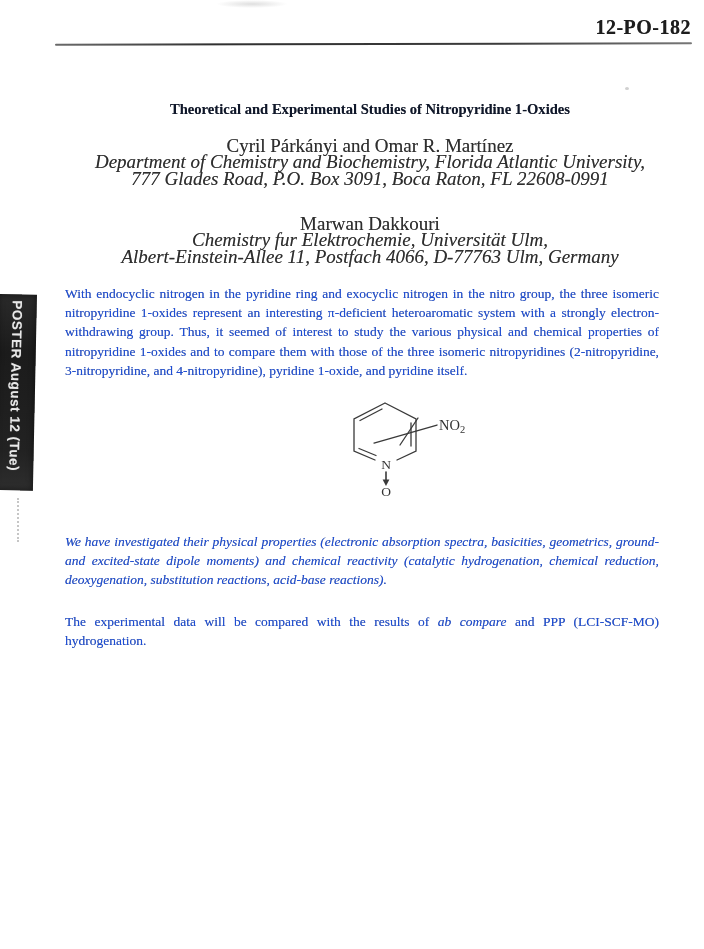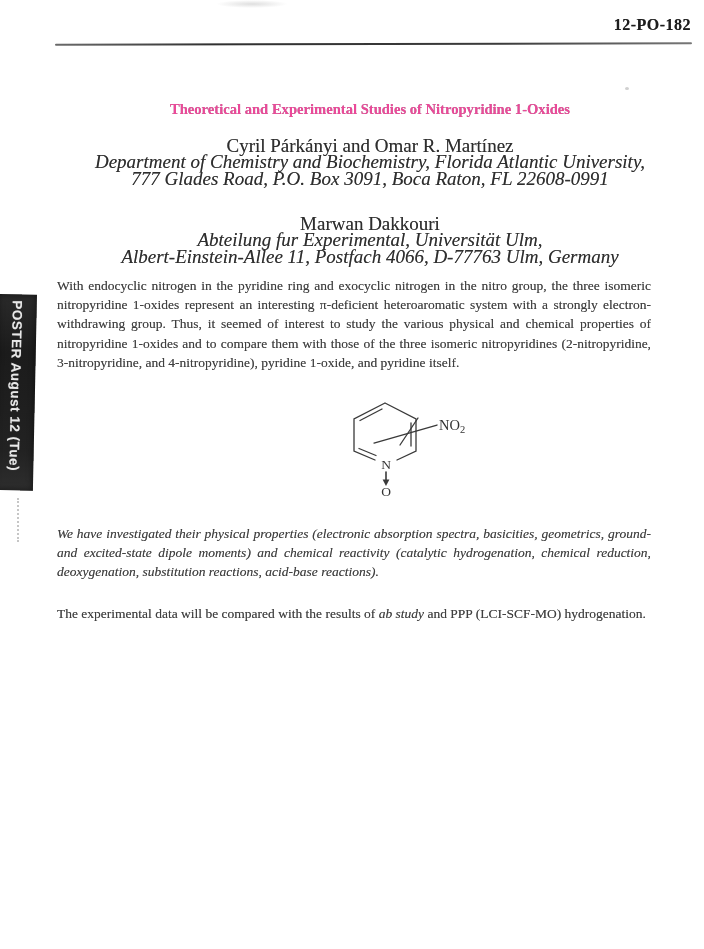--- a/index.html
+++ b/index.html
@@ -6,43 +6,43 @@
   .page {
     position:relative; width:704px; height:949px; margin:0 auto;
     background:#ffffff; overflow:hidden;
     font-family:"Liberation Serif", serif; color:#2e2e2e;
   }
   .ink { text-shadow:0 0 0.6px rgba(60,60,60,0.55); }
 
   
   .code {
     position:absolute; top:16px; right:13px;
-    font-size:16px; font-weight:bold; letter-spacing:0.5px; color:#1d1d1d;
+    font-size:20px; font-weight:bold; letter-spacing:0.5px; color:#1d1d1d;
     text-shadow:0 0 0.5px rgba(20,20,20,0.6);
   }
   .rule {
     position:absolute; top:43px; left:55px; width:637px; height:2px;
     background:linear-gradient(90deg,#6a6a6a,#303030 25%,#3c3c3c 70%,#777);
     transform:rotate(-0.15deg); border-radius:2px;
   }
 
   
   .title {
     position:absolute; top:101px; left:57px; width:626px;
-    text-align:center; font-size:14.6px; font-weight:bold; color:#ec4899;
+    text-align:center; font-size:14.6px; font-weight:bold; color:#0f172a;
   }
   .authors { position:absolute; left:57px; width:626px; text-align:center; line-height:16.4px; font-size:19px; }
   .a1 { top:138px; }
   .a2 { top:196px;margin-top:20px; }
   .aff { font-style:italic; }
 
   
   .body {
-    position:absolute; left:57px; width:594px; margin:0;
-    font-size:13.5px; line-height:19.2px; text-align:justify; color:#404040;
+    position:absolute; left:57px; width:594px; margin:8px;
+    font-size:13.5px; line-height:19.2px; text-align:justify; color:#1d4ed8;
   }
   .p1 { top:276px; }
   .p2 { top:524px;font-style:italic; }
   .p3 { top:604px; }
 
   
   .structure { position:absolute; left:326px; top:391px; }
   .structure path, .structure line { stroke:#3a3a3a; stroke-width:1.3; fill:none; stroke-linecap:round; }
   .structure .bold { stroke-width:1.6; }
   .structure text { fill:#333; font-family:"Liberation Serif", serif; }
@@ -90,21 +90,21 @@
   <div class="title ink">Theoretical and Experimental Studies of Nitropyridine 1-Oxides</div>
 
   <div class="authors a1 ink">
     <div>Cyril Párkányi and Omar R. Martínez</div>
     <div class="aff">Department of Chemistry and Biochemistry, Florida Atlantic University,</div>
     <div class="aff">777 Glades Road, P.O. Box 3091, Boca Raton, FL  22608-0991</div>
   </div>
 
   <div class="authors a2 ink">
     <div>Marwan Dakkouri</div>
-    <div class="aff">Abteilung fur Experimental, Universität Ulm,</div>
+    <div class="aff">Chemistry fur Elektrochemie, Universität Ulm,</div>
     <div class="aff">Albert-Einstein-Allee 11, Postfach 4066, D-77763 Ulm, Germany</div>
   </div>
 
   <p class="body p1 ink">With endocyclic nitrogen in the pyridine ring and exocyclic nitrogen in the nitro group, the three isomeric nitropyridine 1-oxides represent an interesting π-deficient heteroaromatic system with a strongly electron-withdrawing group.  Thus, it seemed of interest to study the various physical and chemical properties of nitropyridine 1-oxides and to compare them with those of the three isomeric nitropyridines (2-nitropyridine, 3-nitropyridine, and 4-nitropyridine), pyridine 1-oxide, and pyridine itself.</p>
 
   <svg class="structure" width="158" height="108" viewBox="0 0 158 108">
 
     <path d="M59,12 L28,28 L28,60 L49,69 M71,69 L90,60 L90,28 L59,12"></path>
 
     <path d="M56,18 L34,29.5"></path>
@@ -119,20 +119,20 @@
     <path class="bold" d="M60,81 L60,89"></path>
     <polygon points="56.6,88.5 63.4,88.5 60,95" fill="#3a3a3a"></polygon>
 
     <text x="60" y="105" font-size="13.5" text-anchor="middle">O</text>
 
     <text x="113" y="39" font-size="14.5"><tspan>NO</tspan><tspan font-size="10.5" dy="3">2</tspan></text>
   </svg>
 
   <p class="body p2 ink">We have investigated their physical properties (electronic absorption spectra, basicities, geometrics, ground- and excited-state dipole moments) and chemical reactivity (catalytic hydrogenation, chemical reduction, deoxygenation, substitution reactions, acid-base reactions).</p>
 
-  <p class="body p3 ink"><span>The experimental data will be compared with the results of </span><i>ab study</i><span> and PPP (LCI-SCF-MO) hydrogenation.</span></p>
+  <p class="body p3 ink"><span>The experimental data will be compared with the results of </span><i>ab compare</i><span> and PPP (LCI-SCF-MO) hydrogenation.</span></p>
 
   <div class="tab">
     <span class="tabtext">POSTER August 12 (Tue)</span>
   </div>
   <div class="dotline"></div>
 
 </div>
 
 </body></html>

